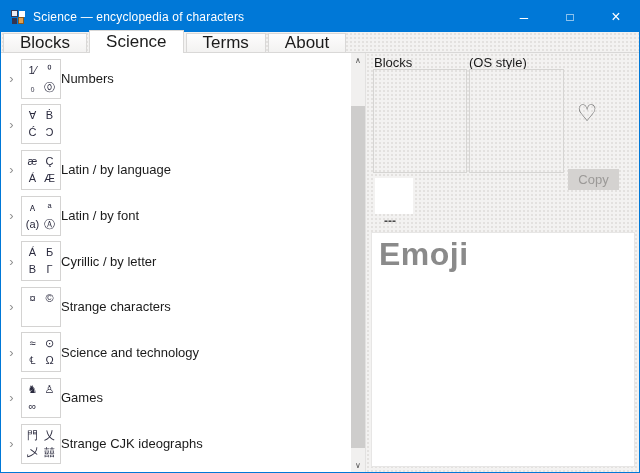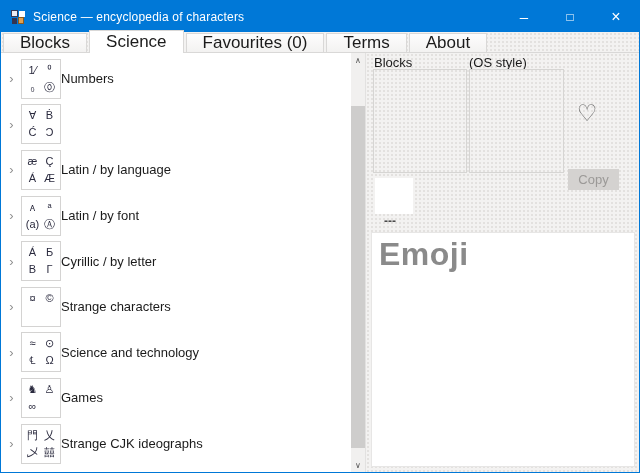--- a/index.html
+++ b/index.html
@@ -116,21 +116,20 @@
       </div>
       <div class="cap-btn close">
         <span>×</span>
       </div>
     </div>
   </div>
 
   <div class="tabbar textured">
       <div class="tab">Blocks</div>
       <div class="tab active">Science</div>
-      <div class="tab">Favourites (0)</div>
       <div class="tab">Terms</div>
       <div class="tab">About</div>
     </div>
 
   <div class="main">
 
     <div class="tree">
         <div class="tree-row">
     <span class="chev">›</span>
     <span class="iconbox">

